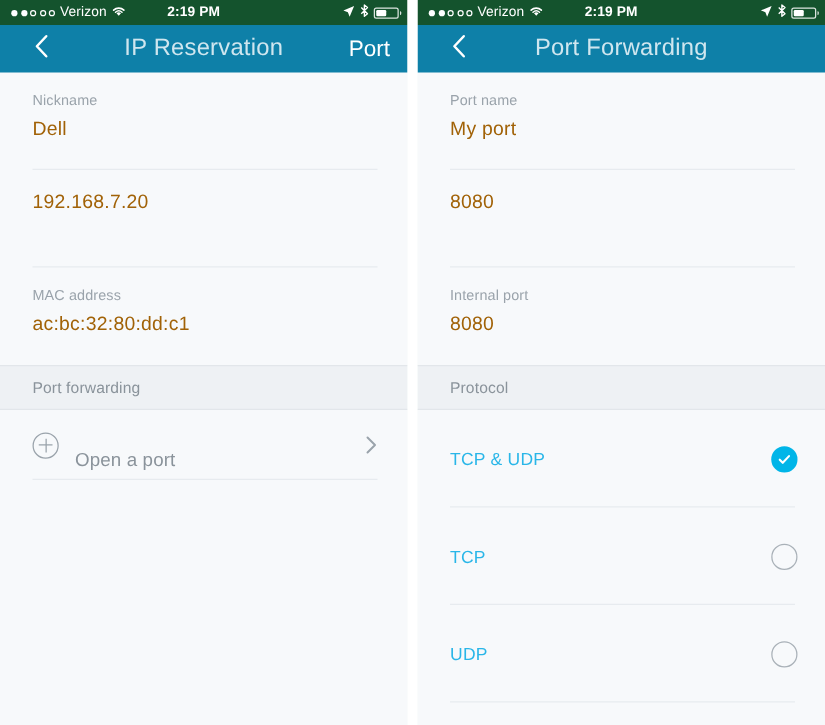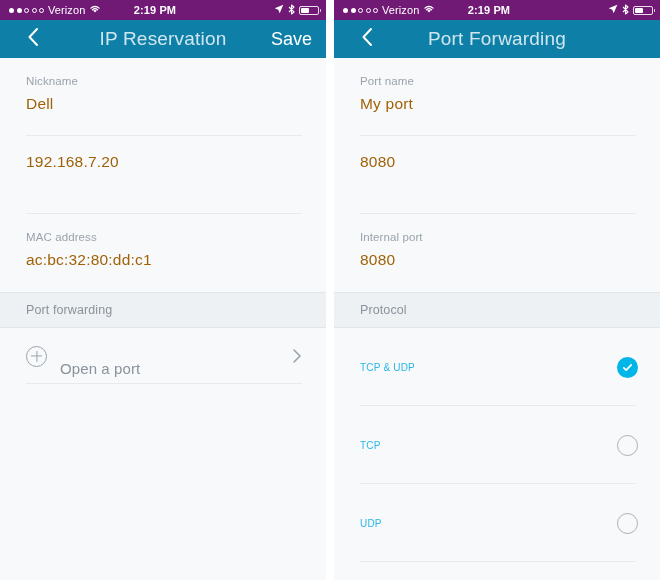--- a/index.html
+++ b/index.html
@@ -32,21 +32,21 @@
   }
   .gutter {
     flex: 0 0 8px;
     background: #ffffff;
     height: 580px;
   }
 
   
   .statusbar {
     height: 20px;
-    background: #701a75;
+    background: #14532d;
     color: #ffffff;
     display: flex;
     align-items: center;
     padding: 0 7px 0 9px;
     box-sizing: border-box;
     font-size: 11px;
     position: relative;
   }
   .sb-left {
     display: flex;
@@ -252,21 +252,21 @@
   .radio-row {
     height: 78px;
     display: flex;
     align-items: center;
     padding: 0 22px 0 26px;
     position: relative;
     box-sizing: border-box;
     cursor: pointer;
   }
   .radio-label {
-    font-size: 10px;
+    font-size: 14px;
     color: #29b6e8;
     letter-spacing: 0.2px;
   }
   .radio-mark {
     margin-left: auto;
     width: 21px; height: 21px;
     border-radius: 50%;
     box-sizing: border-box;
     display: flex;
     align-items: center;
@@ -326,21 +326,21 @@
 
     <div class="navbar">
       <div class="nav-back">
         <span>
           <svg width="12" height="20" viewBox="0 0 12 20">
             <path d="M10 2 L2.5 10 L10 18" stroke="#ffffff" stroke-width="2" fill="none" stroke-linecap="round" stroke-linejoin="round"></path>
           </svg>
         </span>
       </div>
       <div class="nav-title">IP Reservation</div>
-      <div class="nav-action">Save</div>
+      <div class="nav-action">Port</div>
     </div>
 
     <div class="content">
 
       <div class="field">
         <div class="field-label">Nickname</div>
         <div class="field-value">Dell</div>
         <div class="field-rule"></div>
       </div>
 

